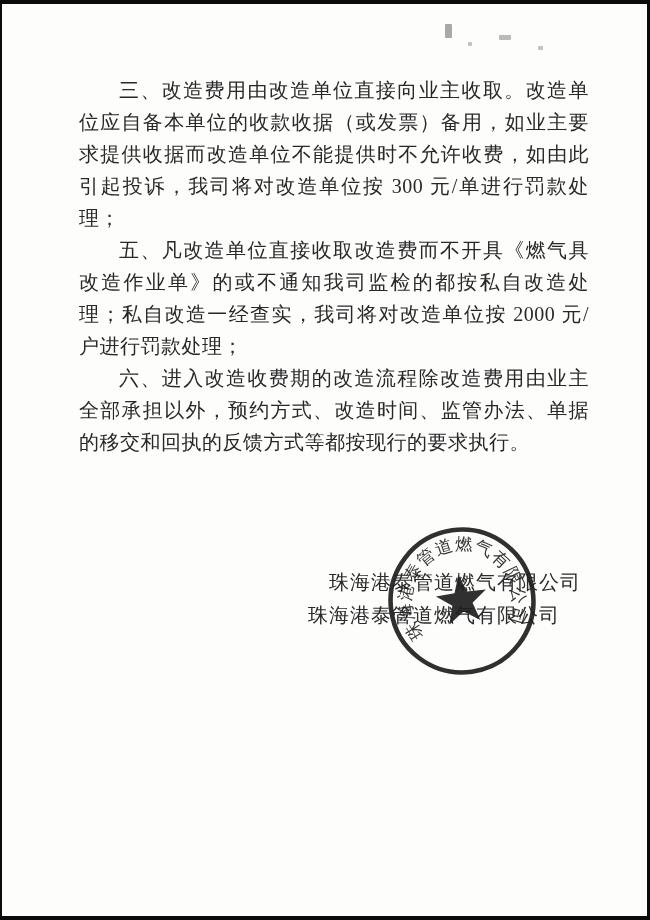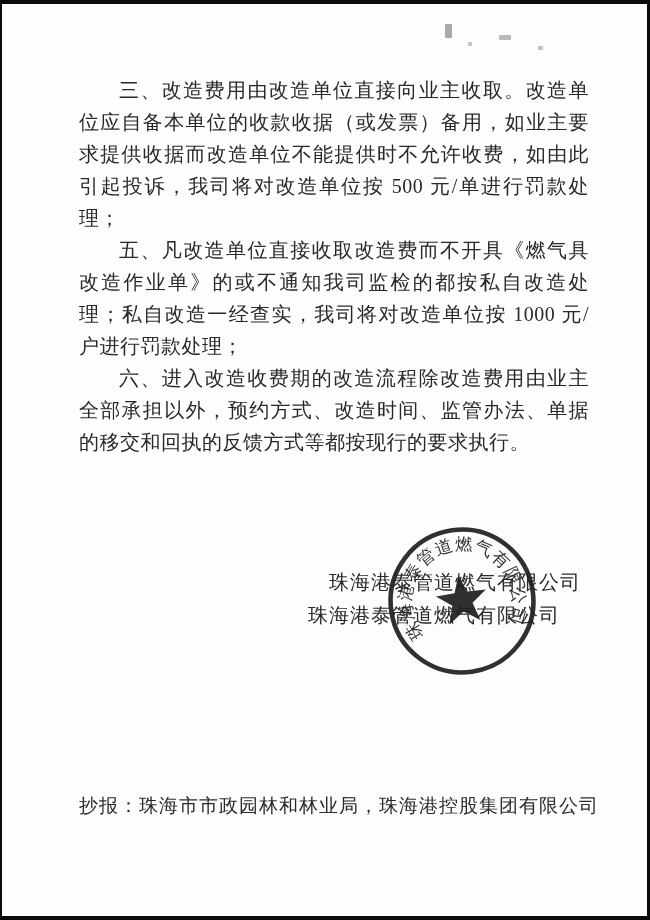--- a/index.html
+++ b/index.html
@@ -82,38 +82,35 @@
 <body>
 
 <div class="scan-page">
 
   <span class="noise-speck speck-1"></span>
   <span class="noise-speck speck-2"></span>
   <span class="noise-speck speck-3"></span>
   <span class="noise-speck speck-4"></span>
 
   <div class="body-text">
-    <p class="body-par">三、改造费用由改造单位直接向业主收取。改造单位应自备本单位的收款收据（或发票）备用，如业主要求提供收据而改造单位不能提供时不允许收费，如由此引起投诉，我司将对改造单位按 500 元/单进行罚款处理；</p>
-    <p class="body-par">五、凡改造单位直接收取改造费而不开具《燃气具改造作业单》的或不通知我司监检的都按私自改造处理；私自改造一经查实，我司将对改造单位按 1000 元/户进行罚款处理；</p>
+    <p class="body-par">三、改造费用由改造单位直接向业主收取。改造单位应自备本单位的收款收据（或发票）备用，如业主要求提供收据而改造单位不能提供时不允许收费，如由此引起投诉，我司将对改造单位按 300 元/单进行罚款处理；</p>
+    <p class="body-par">五、凡改造单位直接收取改造费而不开具《燃气具改造作业单》的或不通知我司监检的都按私自改造处理；私自改造一经查实，我司将对改造单位按 2000 元/户进行罚款处理；</p>
     <p class="body-par">六、进入改造收费期的改造流程除改造费用由业主全部承担以外，预约方式、改造时间、监管办法、单据的移交和回执的反馈方式等都按现行的要求执行。</p>
   </div>
 
   <div class="signature-block">
     <div class="signature-company">珠海港泰管道燃气有限公司</div>
     <div class="signature-date">珠海港泰管道燃气有限公司</div>
   </div>
 
   <svg class="seal-stamp" viewBox="0 0 200 200">
     <circle cx="100" cy="100" r="70" fill="none" stroke-width="4.5" stroke="#1f1f1f"></circle>
     <polygon points="100,74 106.2,91.5 124.7,92 110,103.2 115.3,121 100,110.5 84.7,121 90,103.2 75.3,92 93.8,91.5" fill="#1f1f1f"></polygon>
     <defs>
       <path id="seal-ring-path" d="M 59.04 128.68 A 50 50 0 1 1 140.96 128.68"></path>
     </defs>
     <text font-size="17" letter-spacing="1" font-family="Liberation Serif, DejaVu Serif, serif" fill="#1f1f1f">
       <textPath href="#seal-ring-path" startOffset="50%" text-anchor="middle">珠海港泰管道燃气有限公司</textPath>
     </text>
   </svg>
 
-  <div class="cc-line">
-    <span>抄报：</span><span>珠海市市政园林和林业局，珠海港控股集团有限公司</span>
-  </div>
 
 </div>
 
 </body></html>

